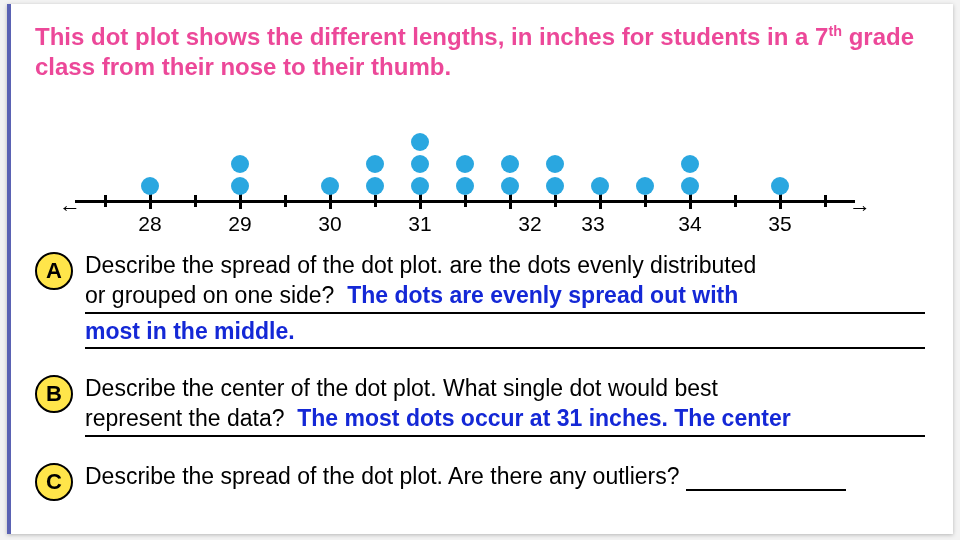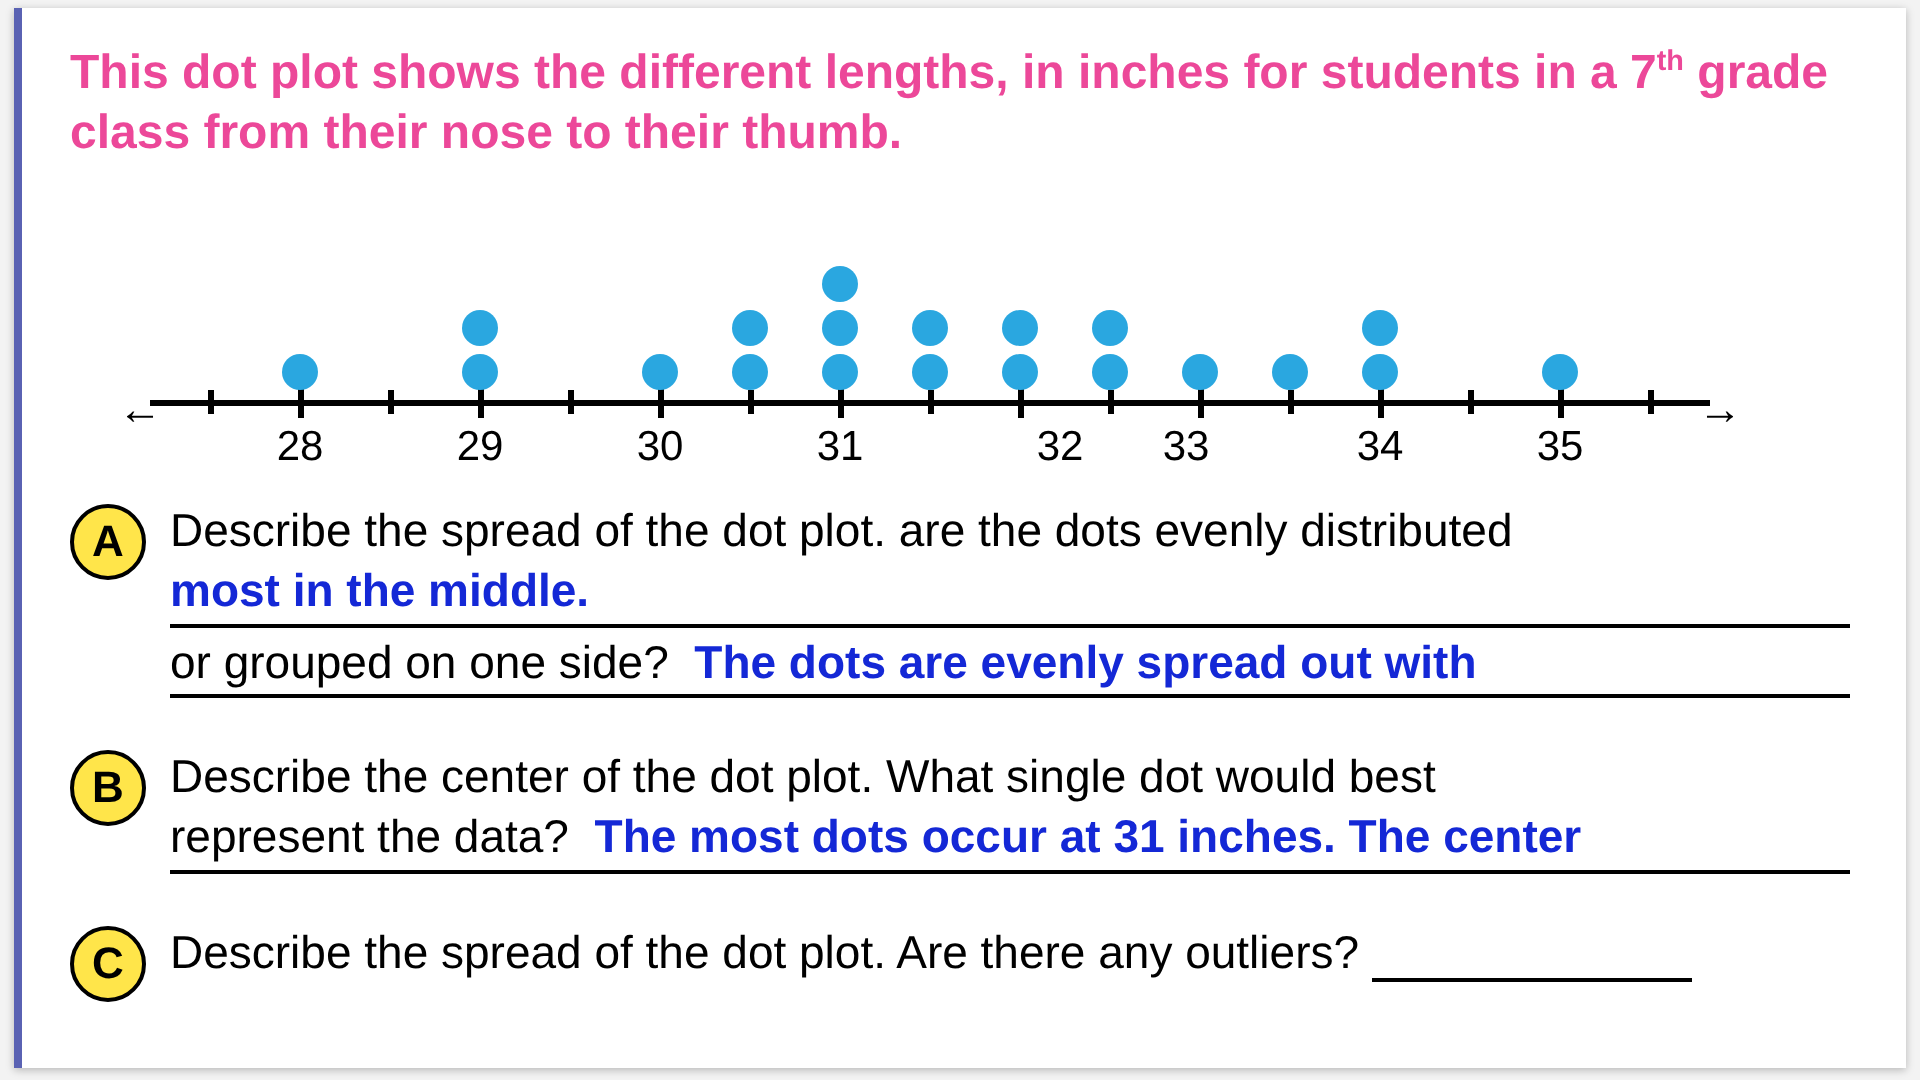--- a/index.html
+++ b/index.html
@@ -132,22 +132,22 @@
       <div class="dot" style="left: 615px; top: 56px;"></div>
       <div class="dot" style="left: 705px; top: 78px;"></div>
     </div>
 
   <div class="qwrap">
 
     <div class="qrow">
       <div class="bullet">A</div>
       <div class="qbody">
           <span style="display:block">Describe the spread of the dot plot. are the dots evenly distributed</span>
+          <span class="ln">or grouped on one side?&nbsp;&nbsp;<span class="ans">The dots are evenly spread out with</span></span>
           <span class="ln"><span class="ans">most in the middle.</span></span>
-          <span class="ln">or grouped on one side?&nbsp;&nbsp;<span class="ans">The dots are evenly spread out with</span></span>
         </div>
     </div>
 
     <div class="qrow">
       <div class="bullet">B</div>
       <div class="qbody">
         <span style="display:block">
           <span>Describe the center of the dot plot. What single dot would best</span>
         </span>
         <span class="ln">

